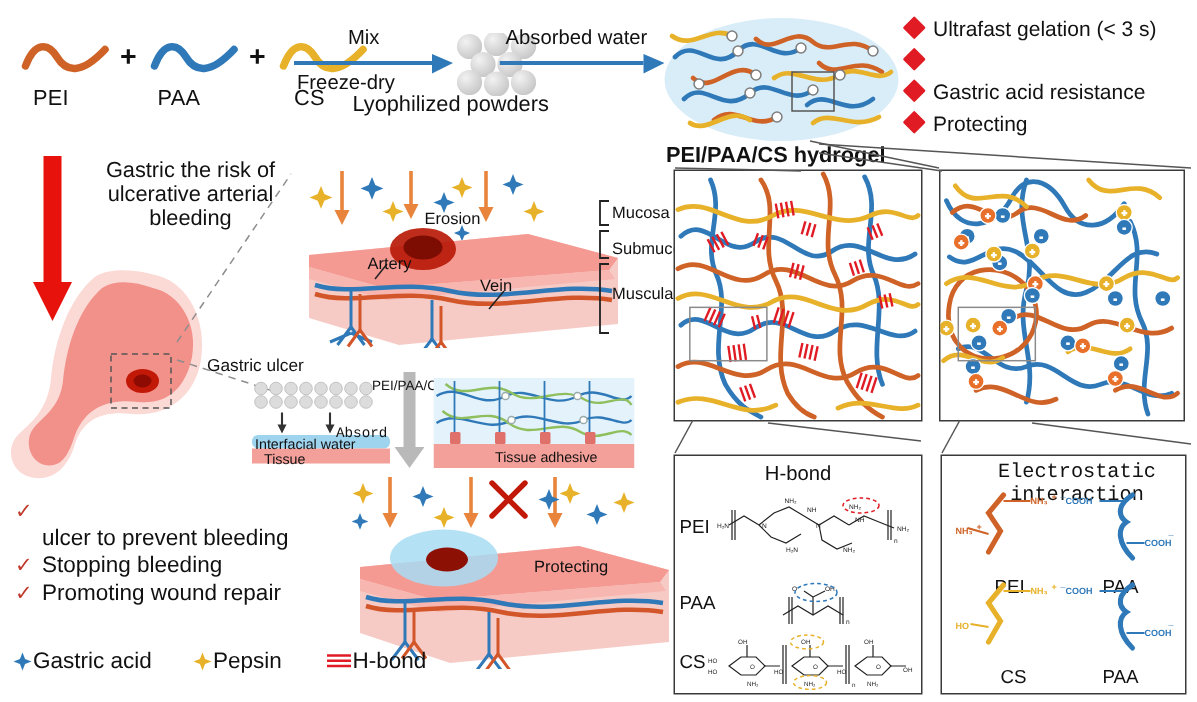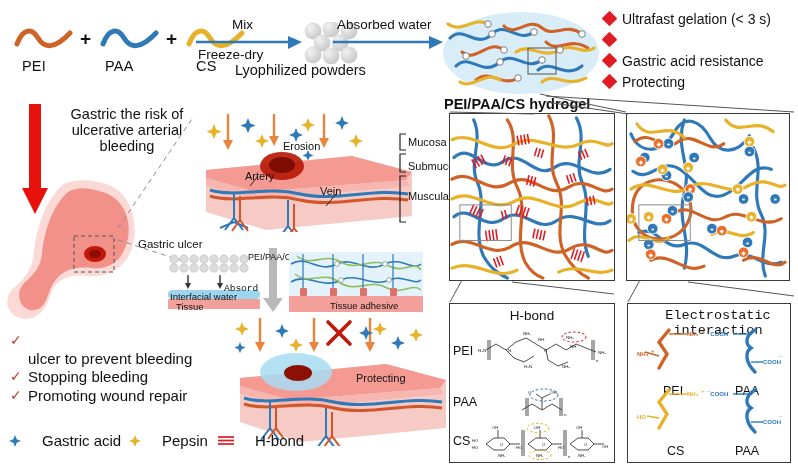--- a/index.html
+++ b/index.html
@@ -20,21 +20,21 @@
   .diamond{width:11px;height:11px;background:#e01b24;transform:rotate(45deg);
            flex:0 0 auto;border-radius:1px;}
   .bullet-txt{font-size:14px;}
 
   
   .check-row{display:flex;align-items:flex-start;gap:6px;margin-bottom:1px;}
   .check{color:#c0392b;font-size:14px;line-height:1.15;flex:0 0 12px;}
   .check-txt{font-size:15px;line-height:1.18;max-width:232px;}
 
   
-  .leg{display:flex;align-items:center;gap:20px;}
+  .leg{display:flex;align-items:center;gap:0;}
   .leg-txt{font-size:15px;}
 
   
   .panel{border:1.3px solid #3a3a3a;background:#fff;box-sizing:border-box;}
   .panel-title{font-size:13.5px;text-align:center;}
 
   .hy-label{font-size:14.5px;font-weight:700;}
   .tissue-lab{font-size:11px;}
   .tissue-lab-sm{font-size:9.5px;}
   .redarrow-txt{font-size:14.5px;text-align:center;line-height:1.12;}

